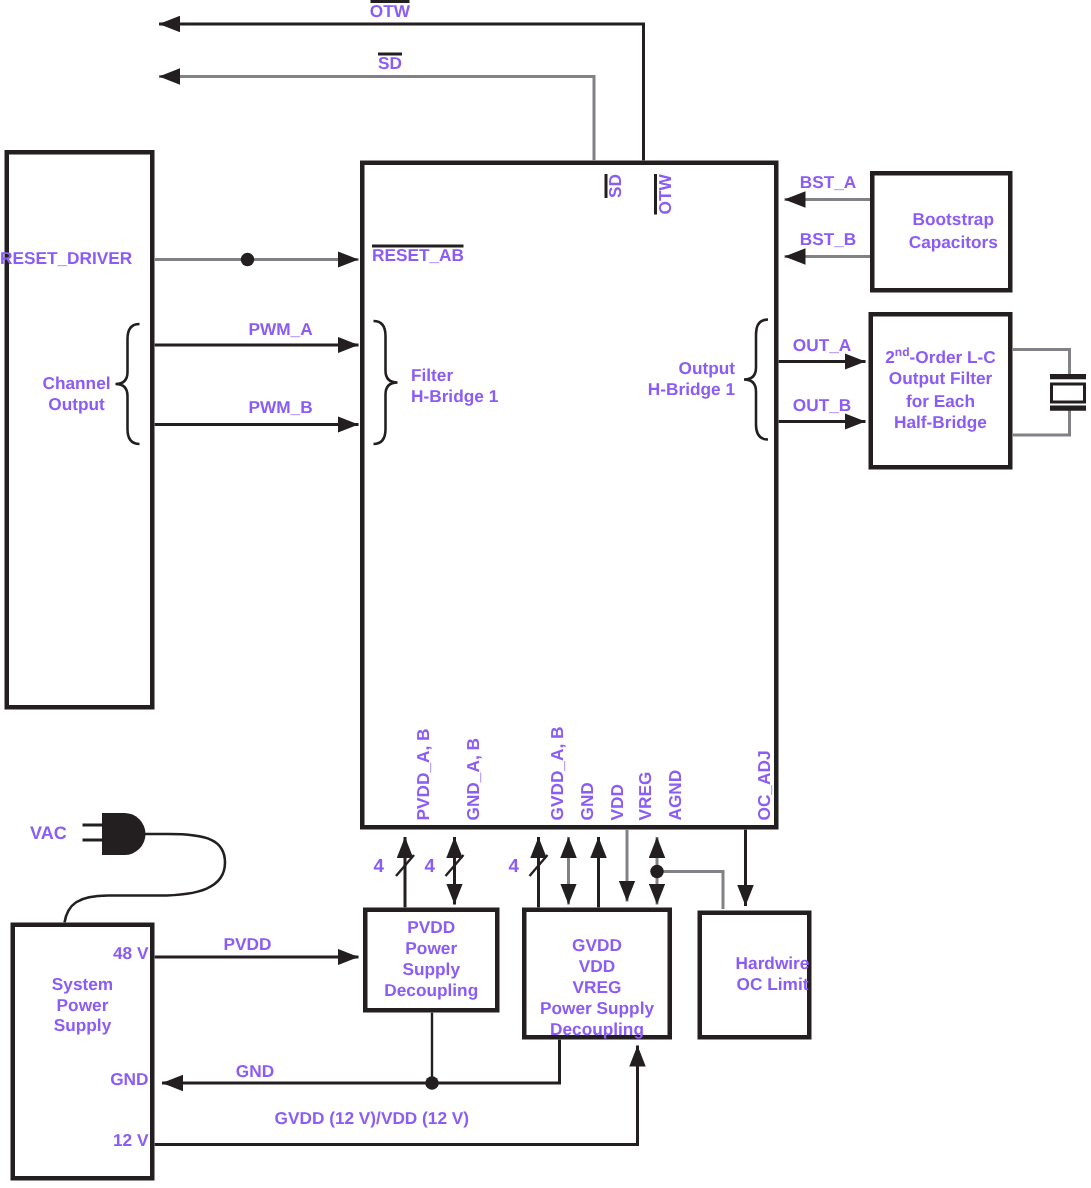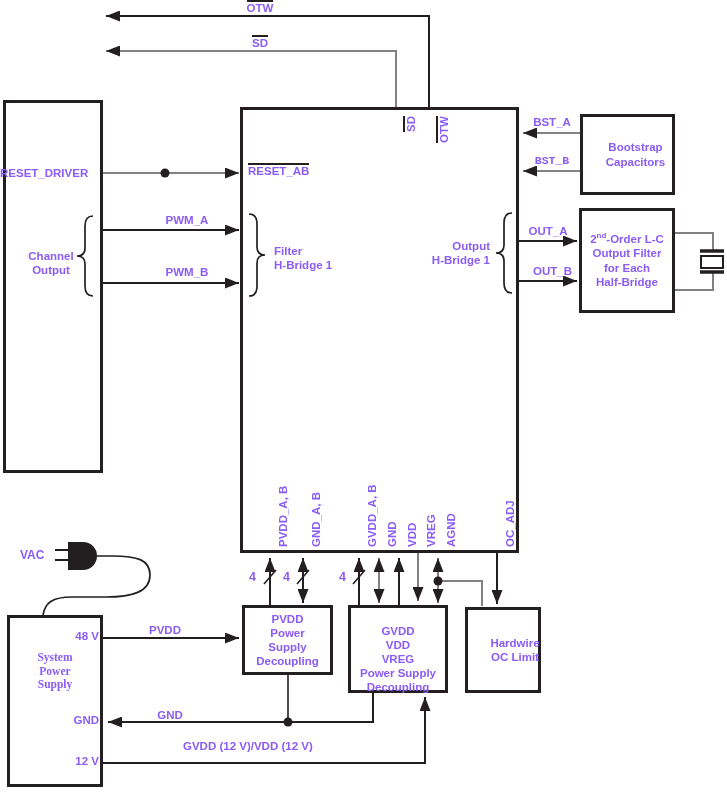--- a/index.html
+++ b/index.html
@@ -142,28 +142,28 @@
   <span class="vlabel" style="left:406px;top:547px;">VDD</span>
   <span class="vlabel" style="left:425px;top:547px;">VREG</span>
   <span class="vlabel" style="left:445px;top:547px;">AGND</span>
   <span class="vlabel" style="left:504px;top:547px;">OC_ADJ</span>
 
   <span class="lbl" style="left:249px;top:571px;font-size:12.5px;">4</span>
   <span class="lbl" style="left:283px;top:571px;font-size:12.5px;">4</span>
   <span class="lbl" style="left:339px;top:571px;font-size:12.5px;">4</span>
 
   <div class="lbl ctr" style="left:528px;top:116px;width:48px;">BST_A</div>
-  <div class="lbl ctr" style="left:528px;top:154px;width:48px;font-family:Liberation Mono, monospace;">BST_B</div>
+  <div class="lbl ctr" style="left:528px;top:154px;width:48px;">BST_B</div>
   <div class="blocktext" style="left:580px;top:114px;width:111px;height:81px;">
     <div>Bootstrap</div>
     <div>Capacitors</div>
   </div>
 
   <div class="lbl ctr" style="left:524px;top:225px;width:48px;">OUT_A</div>
-  <div class="lbl ctr" style="left:524px;top:265px;width:48px;text-align:right;">OUT_B</div>
+  <div class="lbl ctr" style="left:524px;top:265px;width:48px;">OUT_B</div>
   <div class="blocktext" style="left:579px;top:208px;width:96px;height:105px;">
     <div><span>2</span><sup>nd</sup><span>-Order L-C</span></div>
     <div>Output Filter</div>
     <div>for Each</div>
     <div>Half-Bridge</div>
   </div>
 
   <div class="blocktext" style="left:242px;top:605px;width:91px;height:70px;line-height:14px;">
     <div>PVDD</div>
     <div>Power</div>
@@ -180,21 +180,21 @@
   <div class="blocktext" style="left:465px;top:607px;width:100px;height:86px;">
     <div>Hardwire</div>
     <div>OC Limit</div>
   </div>
 
   <span class="lbl" style="left:20px;top:549px;font-size:12px;">VAC</span>
   <div class="lbl ctr" style="left:140px;top:624px;width:50px;">PVDD</div>
   <div class="lbl ctr" style="left:145px;top:709px;width:50px;">GND</div>
   <span class="lbl" style="left:143px;top:740px;margin-left:40px;">GVDD (12 V)/VDD (12 V)</span>
 
-  <div class="lbl ctr" style="left:7px;top:651px;width:96px;font-family:Liberation Serif, serif;">
+  <div class="lbl ctr" style="left:7px;top:651px;width:96px;">
     <div>System</div>
     <div>Power</div>
     <div>Supply</div>
   </div>
   <div class="lbl rgt" style="left:40px;top:630px;width:59px;">48 V</div>
   <div class="lbl rgt" style="left:40px;top:714px;width:59px;">GND</div>
   <div class="lbl rgt" style="left:40px;top:755px;width:59px;">12 V</div>
 
 </div>
 

